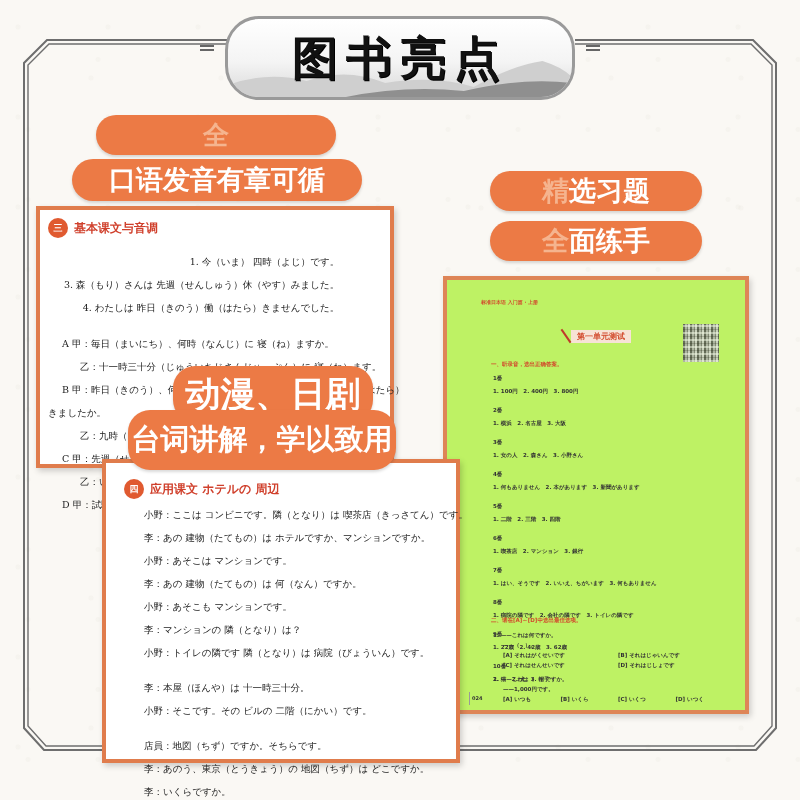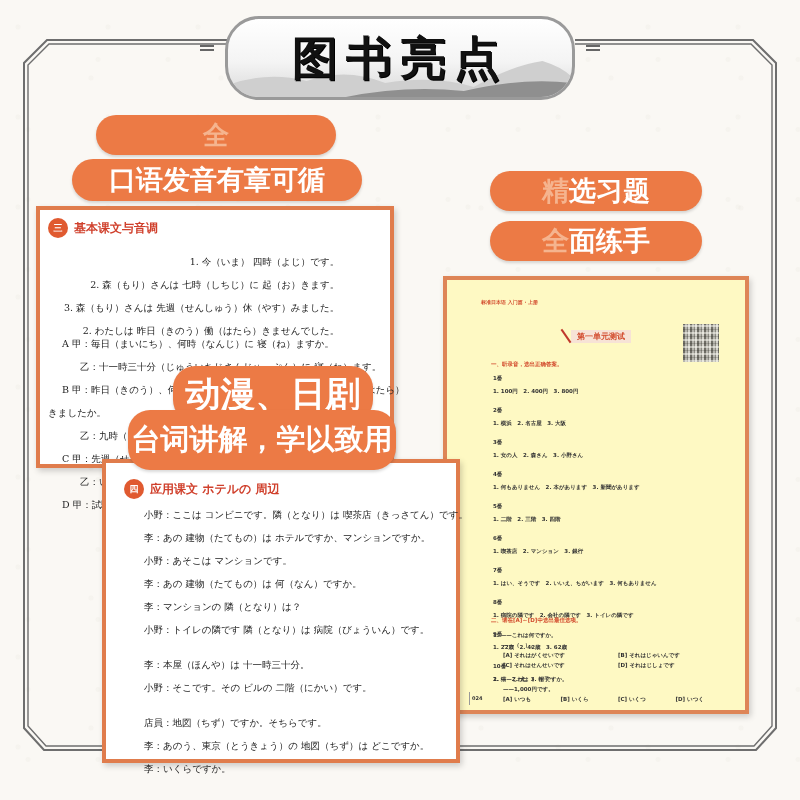--- a/index.html
+++ b/index.html
@@ -44,21 +44,21 @@
     font-weight: bold; white-space: nowrap;
     box-shadow: 0 2px 3px rgba(0,0,0,0.15);
   }
   .pill .first { color: #f5b48f; }
 
   
   .card {
     position: absolute; background: #fff; border: 4px solid #e07c4c;
     box-shadow: 2px 3px 6px rgba(0,0,0,0.18);
   }
-  .card.cream { background: #fef9c3; border-color: #de8557; }
+  .card.cream { background: #bef264; border-color: #de8557; }
 
   .sec-head { display: flex; align-items: center; gap: 6px; color: #d0402c; font-family: "DejaVu Serif", serif; font-size: 12px; font-weight: bold; }
   .sec-badge {
     width: 20px; height: 20px; border-radius: 50%; background: #e05a30; color: #fff;
     font-size: 9px; display: flex; align-items: center; justify-content: center; font-weight: bold;
   }
   .line { font-family: "DejaVu Serif", serif; font-size: 9.5px; color: #222; white-space: nowrap; line-height: 23px; position: relative; }
 
   
   .quiz-small { font-size: 5.5px; color: #333; font-weight: bold; white-space: nowrap; line-height: 13px; }
@@ -97,23 +97,22 @@
   <div class="title-text">图书亮点</div>
 </div>
 
 <div class="card" style="left:36px; top:206px; width:358px; height:262px;">
   <div class="sec-head" style="position:absolute; left:8px; top:8px;">
     <span class="sec-badge">三</span>
     <span>基本课文与音调</span>
   </div>
   <div style="position:absolute; left:24px; top:40px;text-align:right;">
     <div class="line">1. 今（いま） 四時（よじ）です。</div>
-    <div class="line">2. 森（もり）さんは 七時（しちじ）に 起（お）きます。</div>
     <div class="line">3. 森（もり）さんは 先週（せんしゅう）休（やす）みました。</div>
-    <div class="line">2. わたしは 昨日（きのう）働（はたら）きませんでした。</div>
+    <div class="line">4. わたしは 昨日（きのう）働（はたら）きませんでした。</div>
   </div>
   <div style="position:absolute; left:22px; top:122px;">
     <div class="line">A 甲：毎日（まいにち）、何時（なんじ）に 寝（ね）ますか。</div>
     <div class="line" style="padding-left:18px">乙：十一時三十分（じゅういちじさんじゅっぷん）に 寝（ね）ます。</div>
     <div class="line">B 甲：昨日（きのう）、何時（なんじ）から 何時（なんじ）まで 働（はたら）</div>
     <div class="line" style="margin-left:-14px">きましたか。</div>
     <div class="line" style="padding-left:18px">乙：九時（くじ）から</div>
     <div class="line">C 甲：先週（せ</div>
     <div class="line" style="padding-left:18px">乙：いいえ、</div>
     <div class="line">D 甲：試験（し</div>
@@ -175,20 +174,21 @@
 <div class="card" style="left:102px; top:459px; width:358px; height:304px;">
   <div class="sec-head" style="position:absolute; left:18px; top:16px;">
     <span class="sec-badge">四</span>
     <span>应用课文 ホテルの 周辺</span>
   </div>
   <div style="position:absolute; left:38px; top:40px;">
     <div class="line">小野：ここは コンビニです。隣（となり）は 喫茶店（きっさてん）です。</div>
     <div class="line">李：あの 建物（たてもの）は ホテルですか、マンションですか。</div>
     <div class="line">小野：あそこは マンションです。</div>
     <div class="line">李：あの 建物（たてもの）は 何（なん）ですか。</div>
+    <div class="line">小野：あそこも マンションです。</div>
     <div class="line">李：マンションの 隣（となり）は？</div>
     <div class="line">小野：トイレの隣です 隣（となり）は 病院（びょういん）です。</div>
     <div class="line" style="height:12px"></div>
     <div class="line">李：本屋（ほんや）は 十一時三十分。</div>
     <div class="line">小野：そこです。その ビルの 二階（にかい）です。</div>
     <div class="line" style="height:12px"></div>
     <div class="line">店員：地図（ちず）ですか。そちらです。</div>
     <div class="line">李：あのう、東京（とうきょう）の 地図（ちず）は どこですか。</div>
     <div class="line">李：いくらですか。</div>
 

